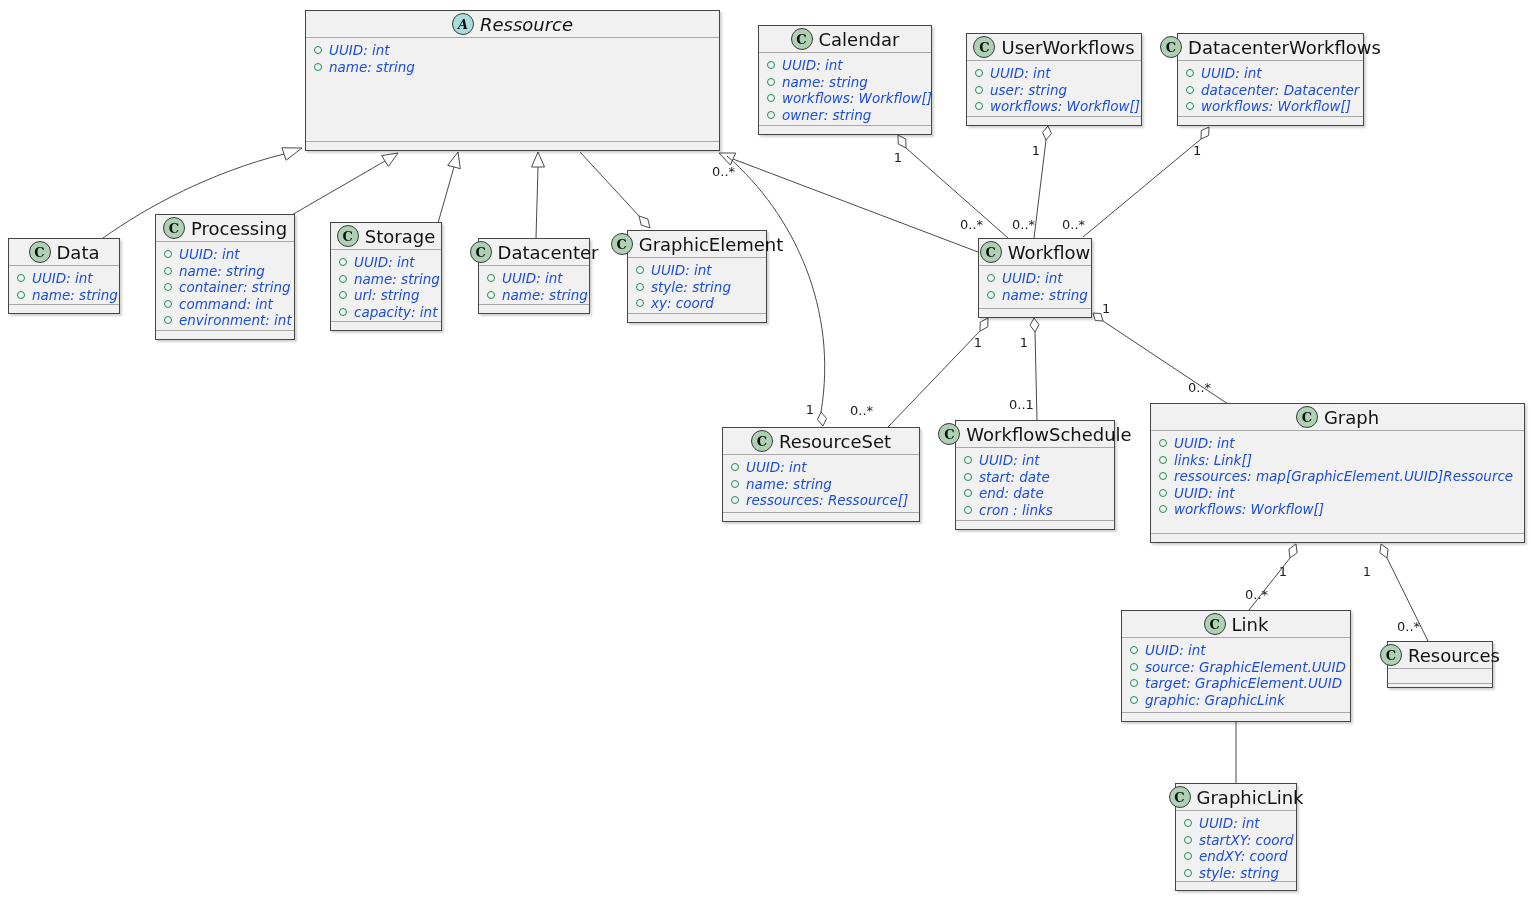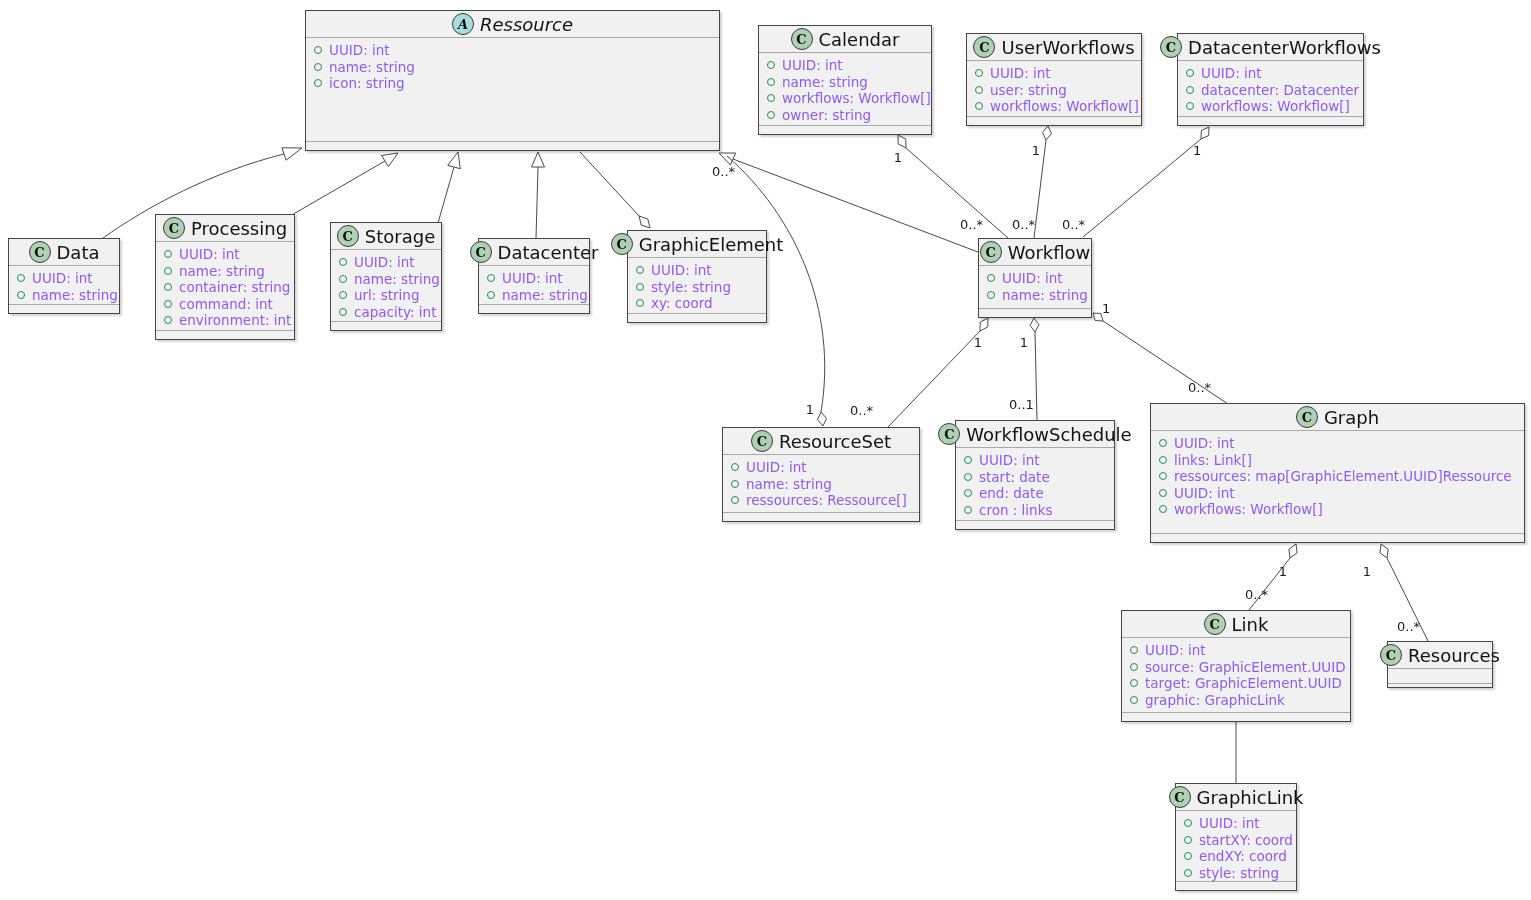--- a/index.html
+++ b/index.html
@@ -15,21 +15,21 @@
     border:1px solid #3a3a3a;display:flex;align-items:center;justify-content:center;
     font-weight:bold;font-size:13px;color:#101010;font-family:"DejaVu Serif","Liberation Serif",serif;}
   .stereo.abstract{background:#A9DCDF;font-style:italic;}
   .cname{font-size:18px;color:#121212;white-space:nowrap;}
   .cname.abstract{font-style:italic;}
   .attrs{list-style:none;margin:0;padding:4px 8px;flex:1 1 auto;
     border-bottom:1px solid #a8a8a8;min-height:6px;overflow:hidden;}
   .attrs li{display:flex;align-items:center;gap:7px;height:16.5px;white-space:nowrap;}
   .bullet{width:6px;height:6px;flex:0 0 6px;border-radius:50%;
     border:1.5px solid #1f8e56;background:transparent;}
-  .atext{font-size:13.5px;color:#8b5cf6;}
+  .atext{font-size:13.5px;color:#1d4ed8;font-style:italic;}
   .methods{flex:0 0 8px;height:8px;}
 </style>
 </head>
 <body>
 
 <div id="diagram">
   <svg id="edges" width="1531" height="900" viewBox="0 0 1531 900">
       <path d="M 103 238 C 148 206, 212 172, 284 154" fill="none" stroke="#4a4a4a" stroke-width="1"></path>
       <polygon points="302.0,148.0 286.1,160.2 281.9,147.8" fill="#ffffff" stroke="#4a4a4a" stroke-width="1"></polygon>
       <path d="M 290 216 L 385 161" fill="none" stroke="#4a4a4a" stroke-width="1"></path>
@@ -90,24 +90,20 @@
     </div>
     <ul class="attrs">
           <li>
             <span class="bullet"></span>
             <span class="atext">UUID: int</span>
           </li>
           <li>
             <span class="bullet"></span>
             <span class="atext">name: string</span>
           </li>
-          <li>
-            <span class="bullet"></span>
-            <span class="atext">icon: string</span>
-          </li>
         </ul>
     <div class="methods"></div>
   </div>
       <div class="uml-class" style="left: 758px; top: 25px; width: 174px; height: 110px;">
     <div class="uml-title">
       <span class="stereo">
             <span class="letter">C</span>
           </span>
       <span class="cname">Calendar</span>
     </div>

